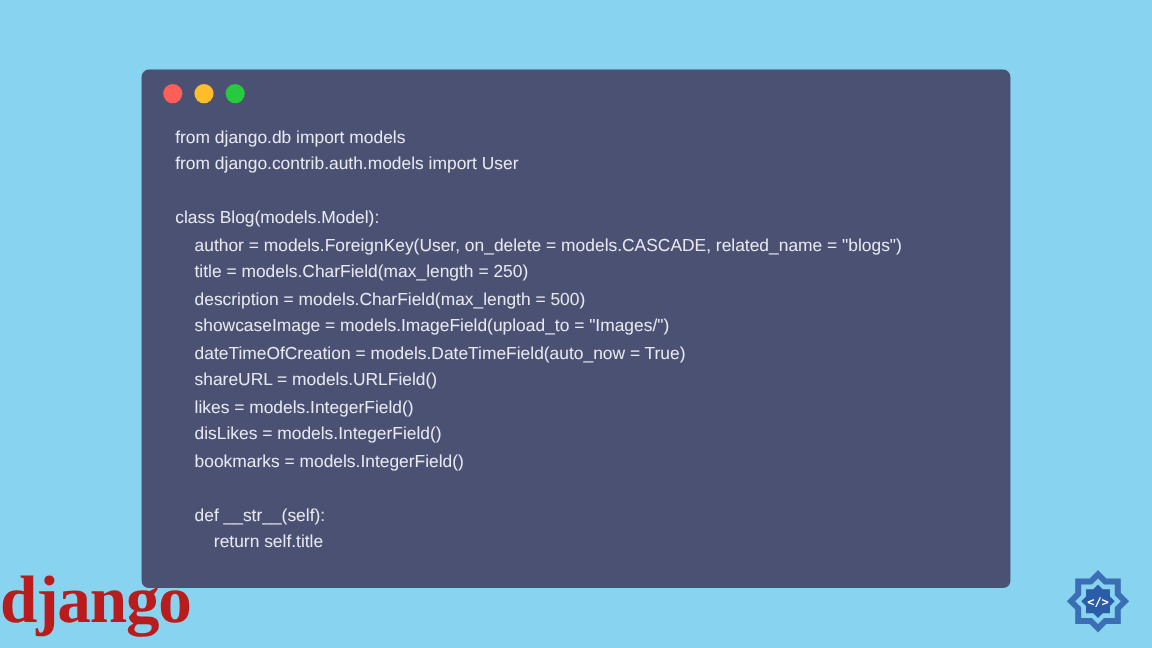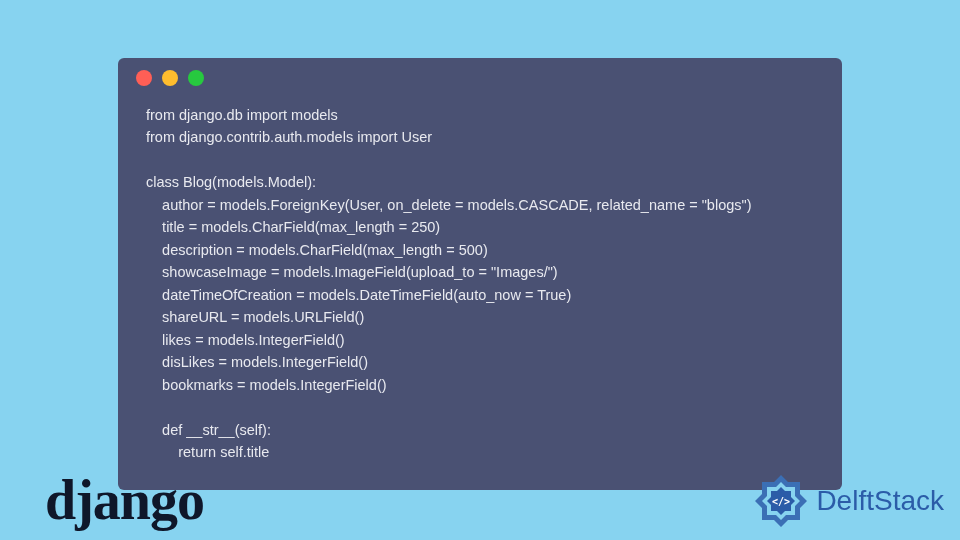--- a/index.html
+++ b/index.html
@@ -49,23 +49,22 @@
       font-family: Arial, sans-serif;
       white-space: pre;
     }
     .django-logo {
       position: absolute;
       left: 0px;
       bottom: 8px;
       font-family: Georgia, 'Times New Roman', serif;
       font-size: 56px;
       font-weight: 700;
-      color: #0f172a;
+      color: #b91c1c;
       letter-spacing: -1px;
-      margin-left: 45px;
     }
     .delftstack {
       position: absolute;
       right: 16px;
       bottom: 10px;
       display: flex;
       align-items: center;
       gap: 6px;
     }
     .delftstack-icon {
@@ -115,14 +114,13 @@
   <div class="delftstack-icon">
     <svg width="58" height="58" viewBox="0 0 58 58">
       <g transform="translate(29,29)">
         <polygon points="0,-26 7,-19 19,-19 19,-7 26,0 19,7 19,19 7,19 0,26 -7,19 -19,19 -19,7 -26,0 -19,-7 -19,-19 -7,-19" fill="#3b6fb5"></polygon>
         <polygon points="0,-19 5,-14 14,-14 14,-5 19,0 14,5 14,14 5,14 0,19 -5,14 -14,14 -14,5 -19,0 -14,-5 -14,-14 -5,-14" fill="#87d3f0"></polygon>
         <polygon points="0,-14 4,-10 10,-10 10,-4 14,0 10,4 10,10 4,10 0,14 -4,10 -10,10 -10,4 -14,0 -10,-4 -10,-10 -4,-10" fill="#2b5ca8"></polygon>
         <text x="0" y="4" text-anchor="middle" font-size="10" fill="#ffffff" font-family="monospace" font-weight="bold">&lt;/&gt;</text>
       </g>
     </svg>
   </div>
-  <span class="delftstack-text">DelftStack</span>
 </div>
 
 </body></html>

